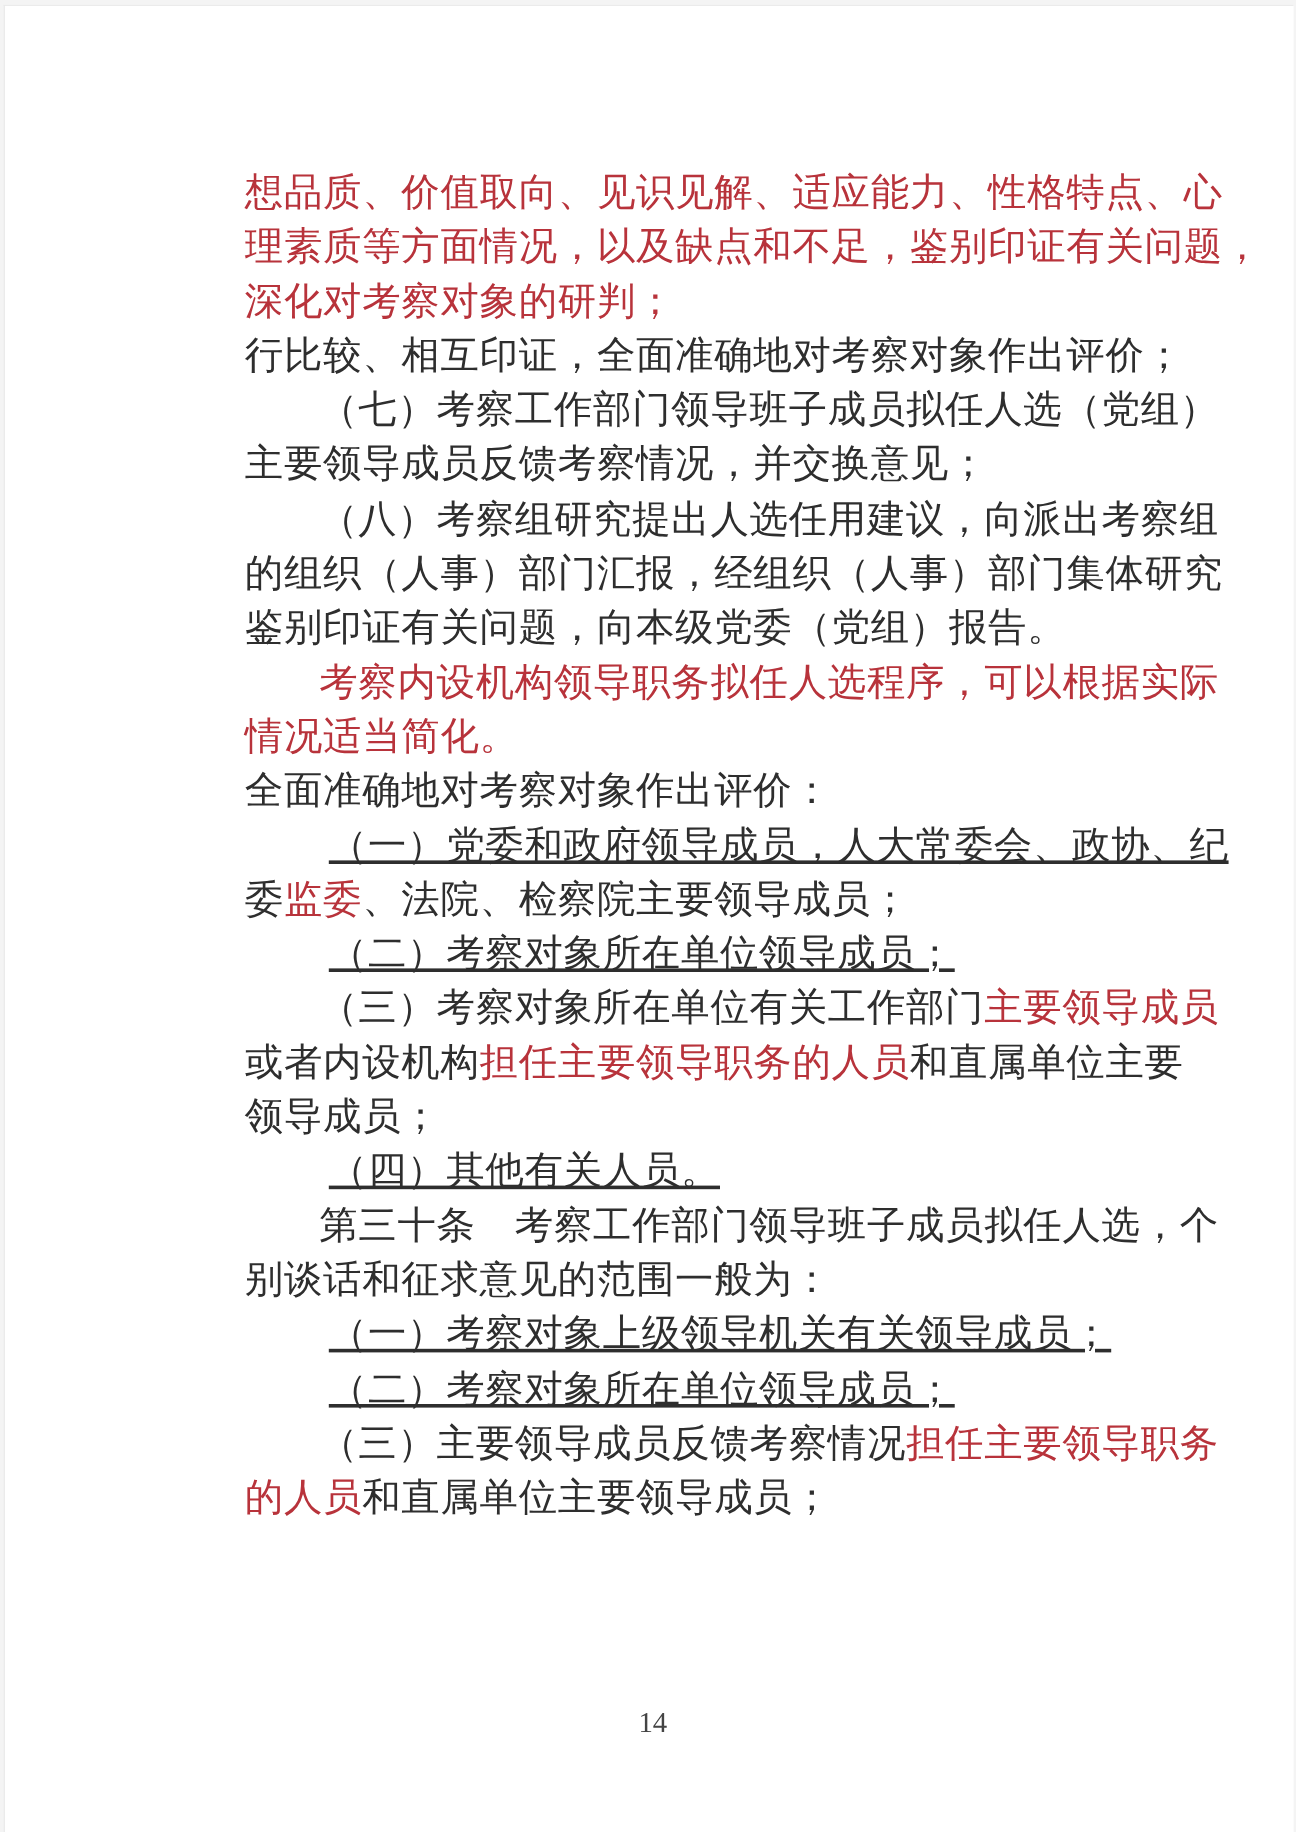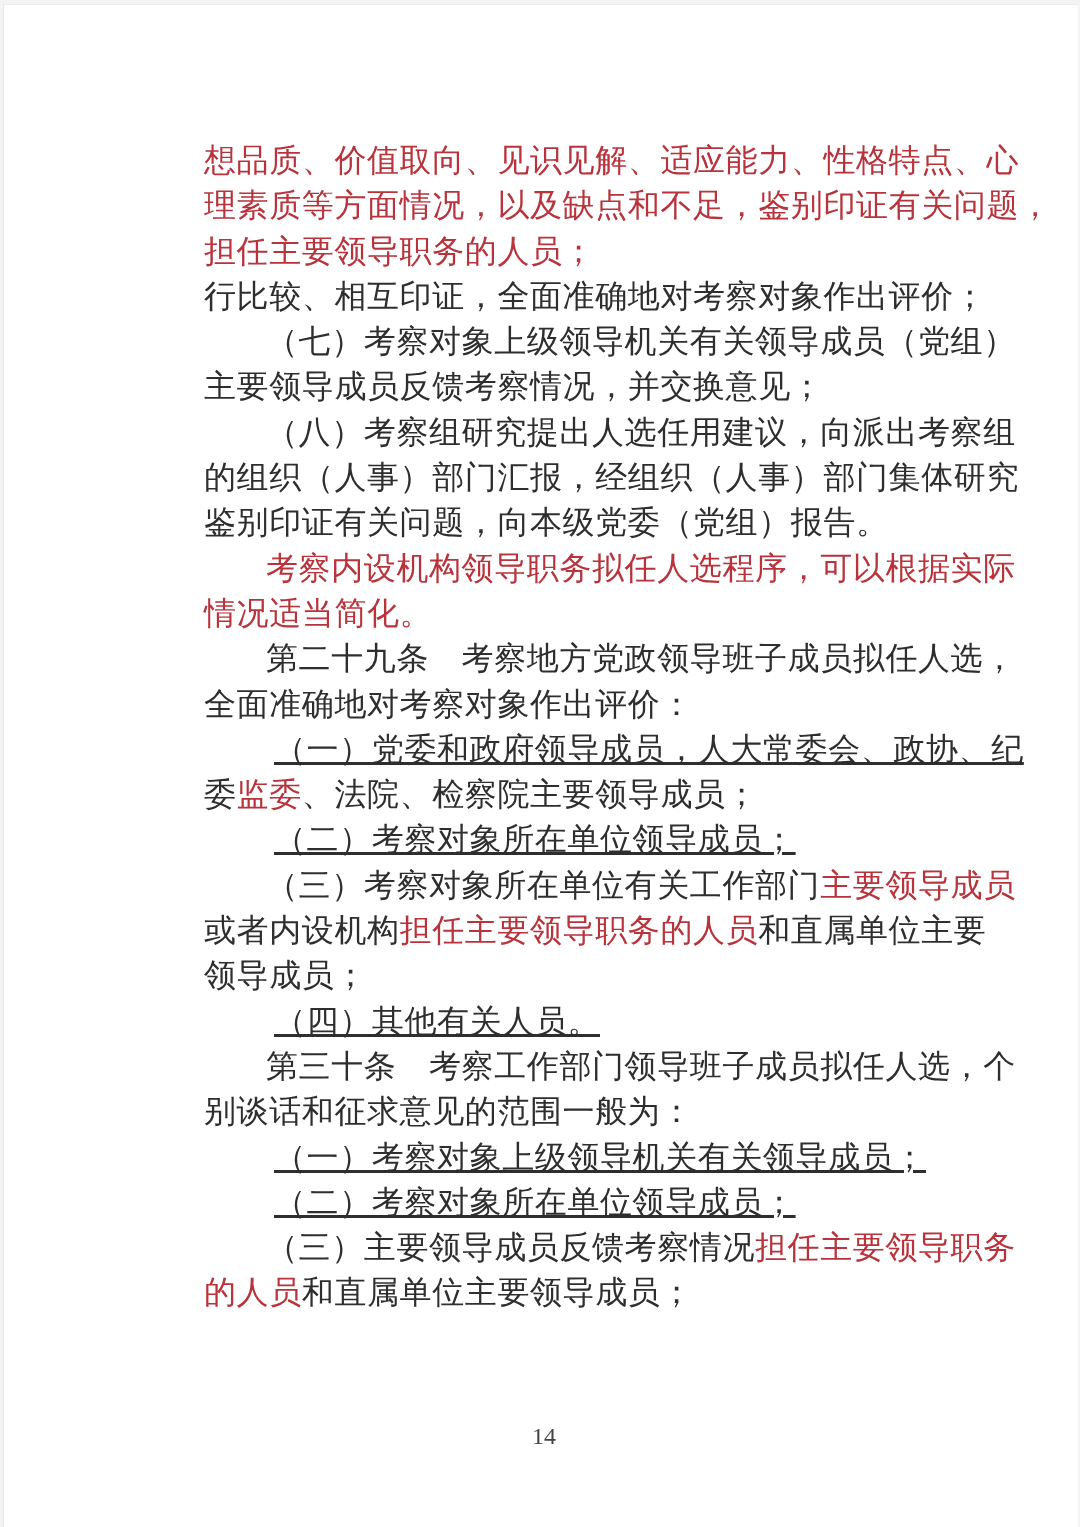--- a/index.html
+++ b/index.html
@@ -27,33 +27,32 @@
       font-family: "Liberation Serif", "DejaVu Serif", serif; font-size: 24px; color: #444;
     }
   </style>
 </head>
 <body>
 
 <div class="page">
   <div class="content">
     <span class="line red">想品质、价值取向、见识见解、适应能力、性格特点、心</span>
     <span class="line red">理素质等方面情况，以及缺点和不足，鉴别印证有关问题，</span>
-    <span class="line red">担任主要领导职务的人员；</span>
+    <span class="line red">深化对考察对象的研判；</span>
 
     <span class="line">行比较、相互印证，全面准确地对考察对象作出评价；</span>
-    <span class="line ind">（七）考察对象上级领导机关有关领导成员（党组）</span>
+    <span class="line ind">（七）考察工作部门领导班子成员拟任人选（党组）</span>
     <span class="line">主要领导成员反馈考察情况，并交换意见；</span>
     <span class="line ind">（八）考察组研究提出人选任用建议，向派出考察组</span>
     <span class="line">的组织（人事）部门汇报，经组织（人事）部门集体研究</span>
     <span class="line">鉴别印证有关问题，向本级党委（党组）报告。</span>
 
     <span class="line ind red">考察内设机构领导职务拟任人选程序，可以根据实际</span>
     <span class="line red">情况适当简化。</span>
 
-    <span class="line ind">第二十九条　考察地方党政领导班子成员拟任人选，</span>
     <span class="line">全面准确地对考察对象作出评价：</span>
     <span class="line ind2">（一）党委和政府领导成员，人大常委会、政协、纪</span>
     <span class="line"><span>委</span><span class="red">监委</span><span>、法院、检察院主要领导成员；</span></span>
     <span class="line ind2">（二）考察对象所在单位领导成员；</span>
     <span class="line ind"><span>（三）考察对象所在单位有关工作部门</span><span class="red">主要领导成员</span></span>
     <span class="line"><span>或者内设机构</span><span class="red">担任主要领导职务的人员</span><span>和直属单位主要</span></span>
     <span class="line">领导成员；</span>
     <span class="line ind2">（四）其他有关人员。</span>
 
     <span class="line ind">第三十条　考察工作部门领导班子成员拟任人选，个</span>

